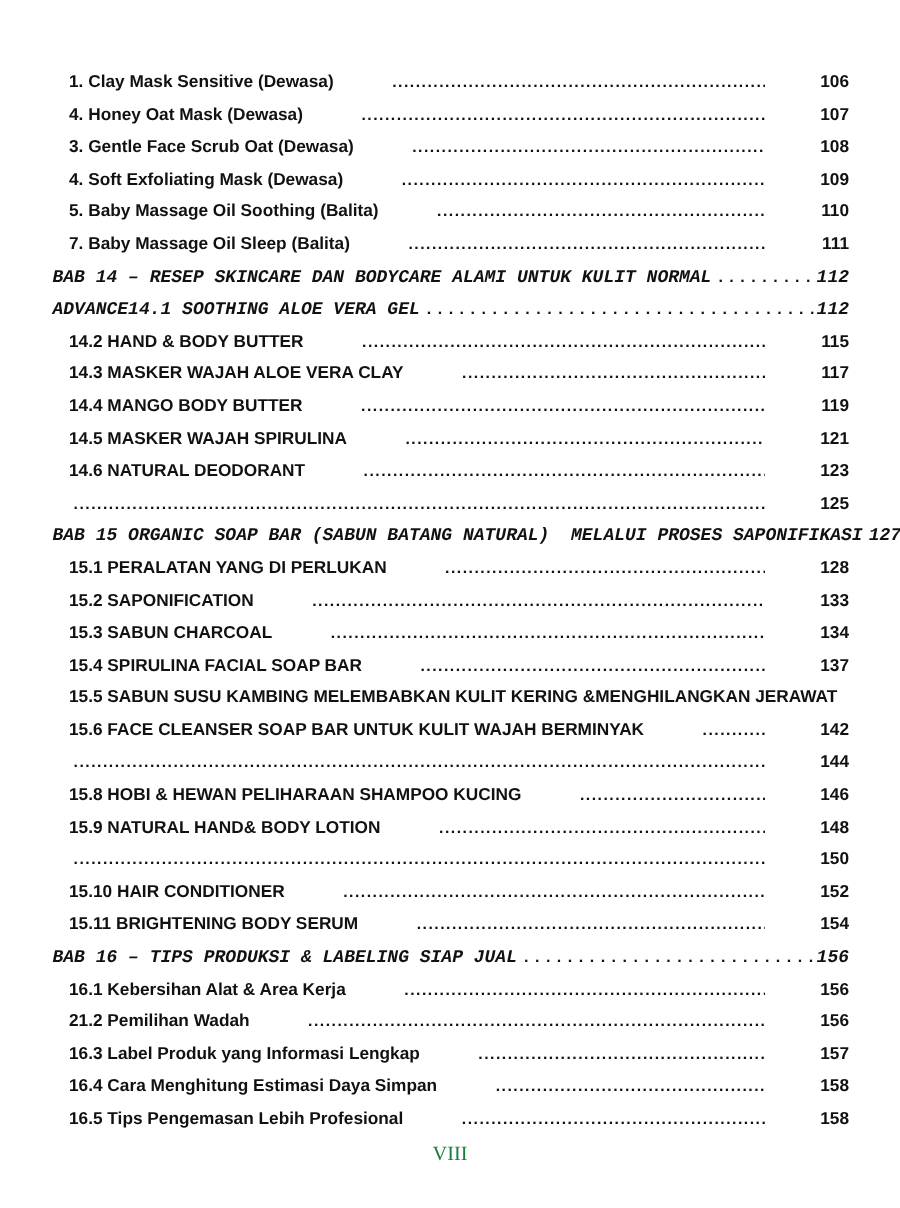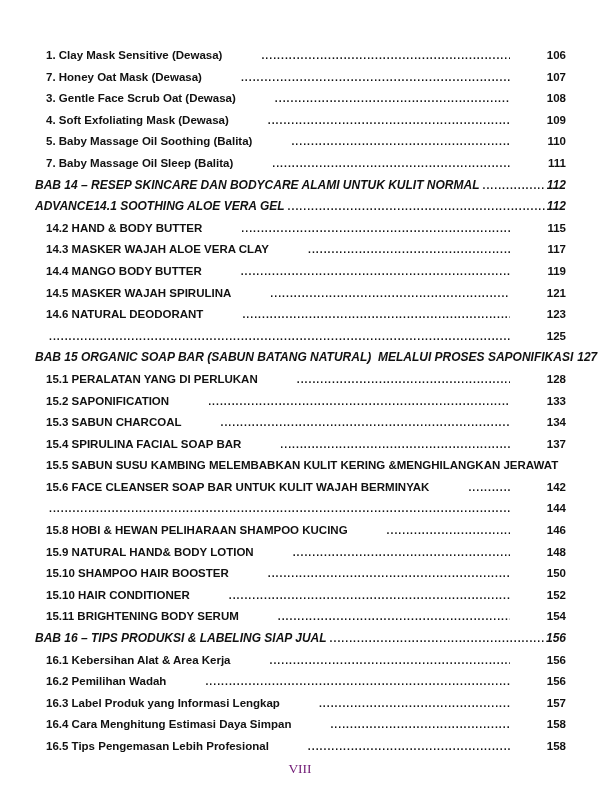--- a/index.html
+++ b/index.html
@@ -30,20 +30,21 @@
     font-size: 11.5px;
     font-weight: bold;
     line-height: 21.6px;
     white-space: nowrap;
   }
   .toc-row.item { padding-left: 11px; gap: 36px; }
   .toc-row.heading {
     padding-left: 0;
     font-style: italic;
     font-size: 12px;
+    font-family: Liberation Mono, monospace;
   }
   .label {
     flex: 0 0 auto;
     white-space: pre;
   }
   .dots {
     flex: 1 1 0;
     min-width: 0;
     overflow: hidden;
     white-space: nowrap;
@@ -58,35 +59,35 @@
     text-align: center;
   }
   .footer {
     position: absolute;
     left: 0;
     right: 0;
     top: 761px;
     text-align: center;
     font-family: "Liberation Serif", serif;
     font-size: 13.5px;
-    color: #701a75;
+    color: #15803d;
   }
 </style>
 </head>
 <body>
 
 <div class="page">
   <div class="toc" id="toc-rows">
       <div class="toc-row item">
         <span class="label">1. Clay Mask Sensitive (Dewasa)</span>
         <span class="dots">............................................................................................................................................................................................................................................................................................................</span>
         <span class="pagenum">106</span>
       </div>
       <div class="toc-row item">
-        <span class="label">7. Honey Oat Mask (Dewasa)</span>
+        <span class="label">4. Honey Oat Mask (Dewasa)</span>
         <span class="dots">............................................................................................................................................................................................................................................................................................................</span>
         <span class="pagenum">107</span>
       </div>
       <div class="toc-row item">
         <span class="label">3. Gentle Face Scrub Oat (Dewasa)</span>
         <span class="dots">............................................................................................................................................................................................................................................................................................................</span>
         <span class="pagenum">108</span>
       </div>
       <div class="toc-row item">
         <span class="label">4. Soft Exfoliating Mask (Dewasa)</span>
@@ -185,21 +186,20 @@
         <span class="label">15.8 HOBI &amp; HEWAN PELIHARAAN SHAMPOO KUCING</span>
         <span class="dots">............................................................................................................................................................................................................................................................................................................</span>
         <span class="pagenum">146</span>
       </div>
       <div class="toc-row item">
         <span class="label">15.9 NATURAL HAND&amp; BODY LOTION</span>
         <span class="dots">............................................................................................................................................................................................................................................................................................................</span>
         <span class="pagenum">148</span>
       </div>
       <div class="toc-row item">
-        <span class="label">15.10 SHAMPOO HAIR BOOSTER</span>
         <span class="dots">............................................................................................................................................................................................................................................................................................................</span>
         <span class="pagenum">150</span>
       </div>
       <div class="toc-row item">
         <span class="label">15.10 HAIR CONDITIONER</span>
         <span class="dots">............................................................................................................................................................................................................................................................................................................</span>
         <span class="pagenum">152</span>
       </div>
       <div class="toc-row item">
         <span class="label">15.11 BRIGHTENING BODY SERUM</span>
@@ -210,21 +210,21 @@
         <span class="label">BAB 16 – TIPS PRODUKSI &amp; LABELING SIAP JUAL</span>
         <span class="dots">............................................................................................................................................................................................................................................................................................................</span>
         <span class="pagenum">156</span>
       </div>
       <div class="toc-row item">
         <span class="label">16.1 Kebersihan Alat &amp; Area Kerja</span>
         <span class="dots">............................................................................................................................................................................................................................................................................................................</span>
         <span class="pagenum">156</span>
       </div>
       <div class="toc-row item">
-        <span class="label">16.2 Pemilihan Wadah</span>
+        <span class="label">21.2 Pemilihan Wadah</span>
         <span class="dots">............................................................................................................................................................................................................................................................................................................</span>
         <span class="pagenum">156</span>
       </div>
       <div class="toc-row item">
         <span class="label">16.3 Label Produk yang Informasi Lengkap</span>
         <span class="dots">............................................................................................................................................................................................................................................................................................................</span>
         <span class="pagenum">157</span>
       </div>
       <div class="toc-row item">
         <span class="label">16.4 Cara Menghitung Estimasi Daya Simpan</span>

